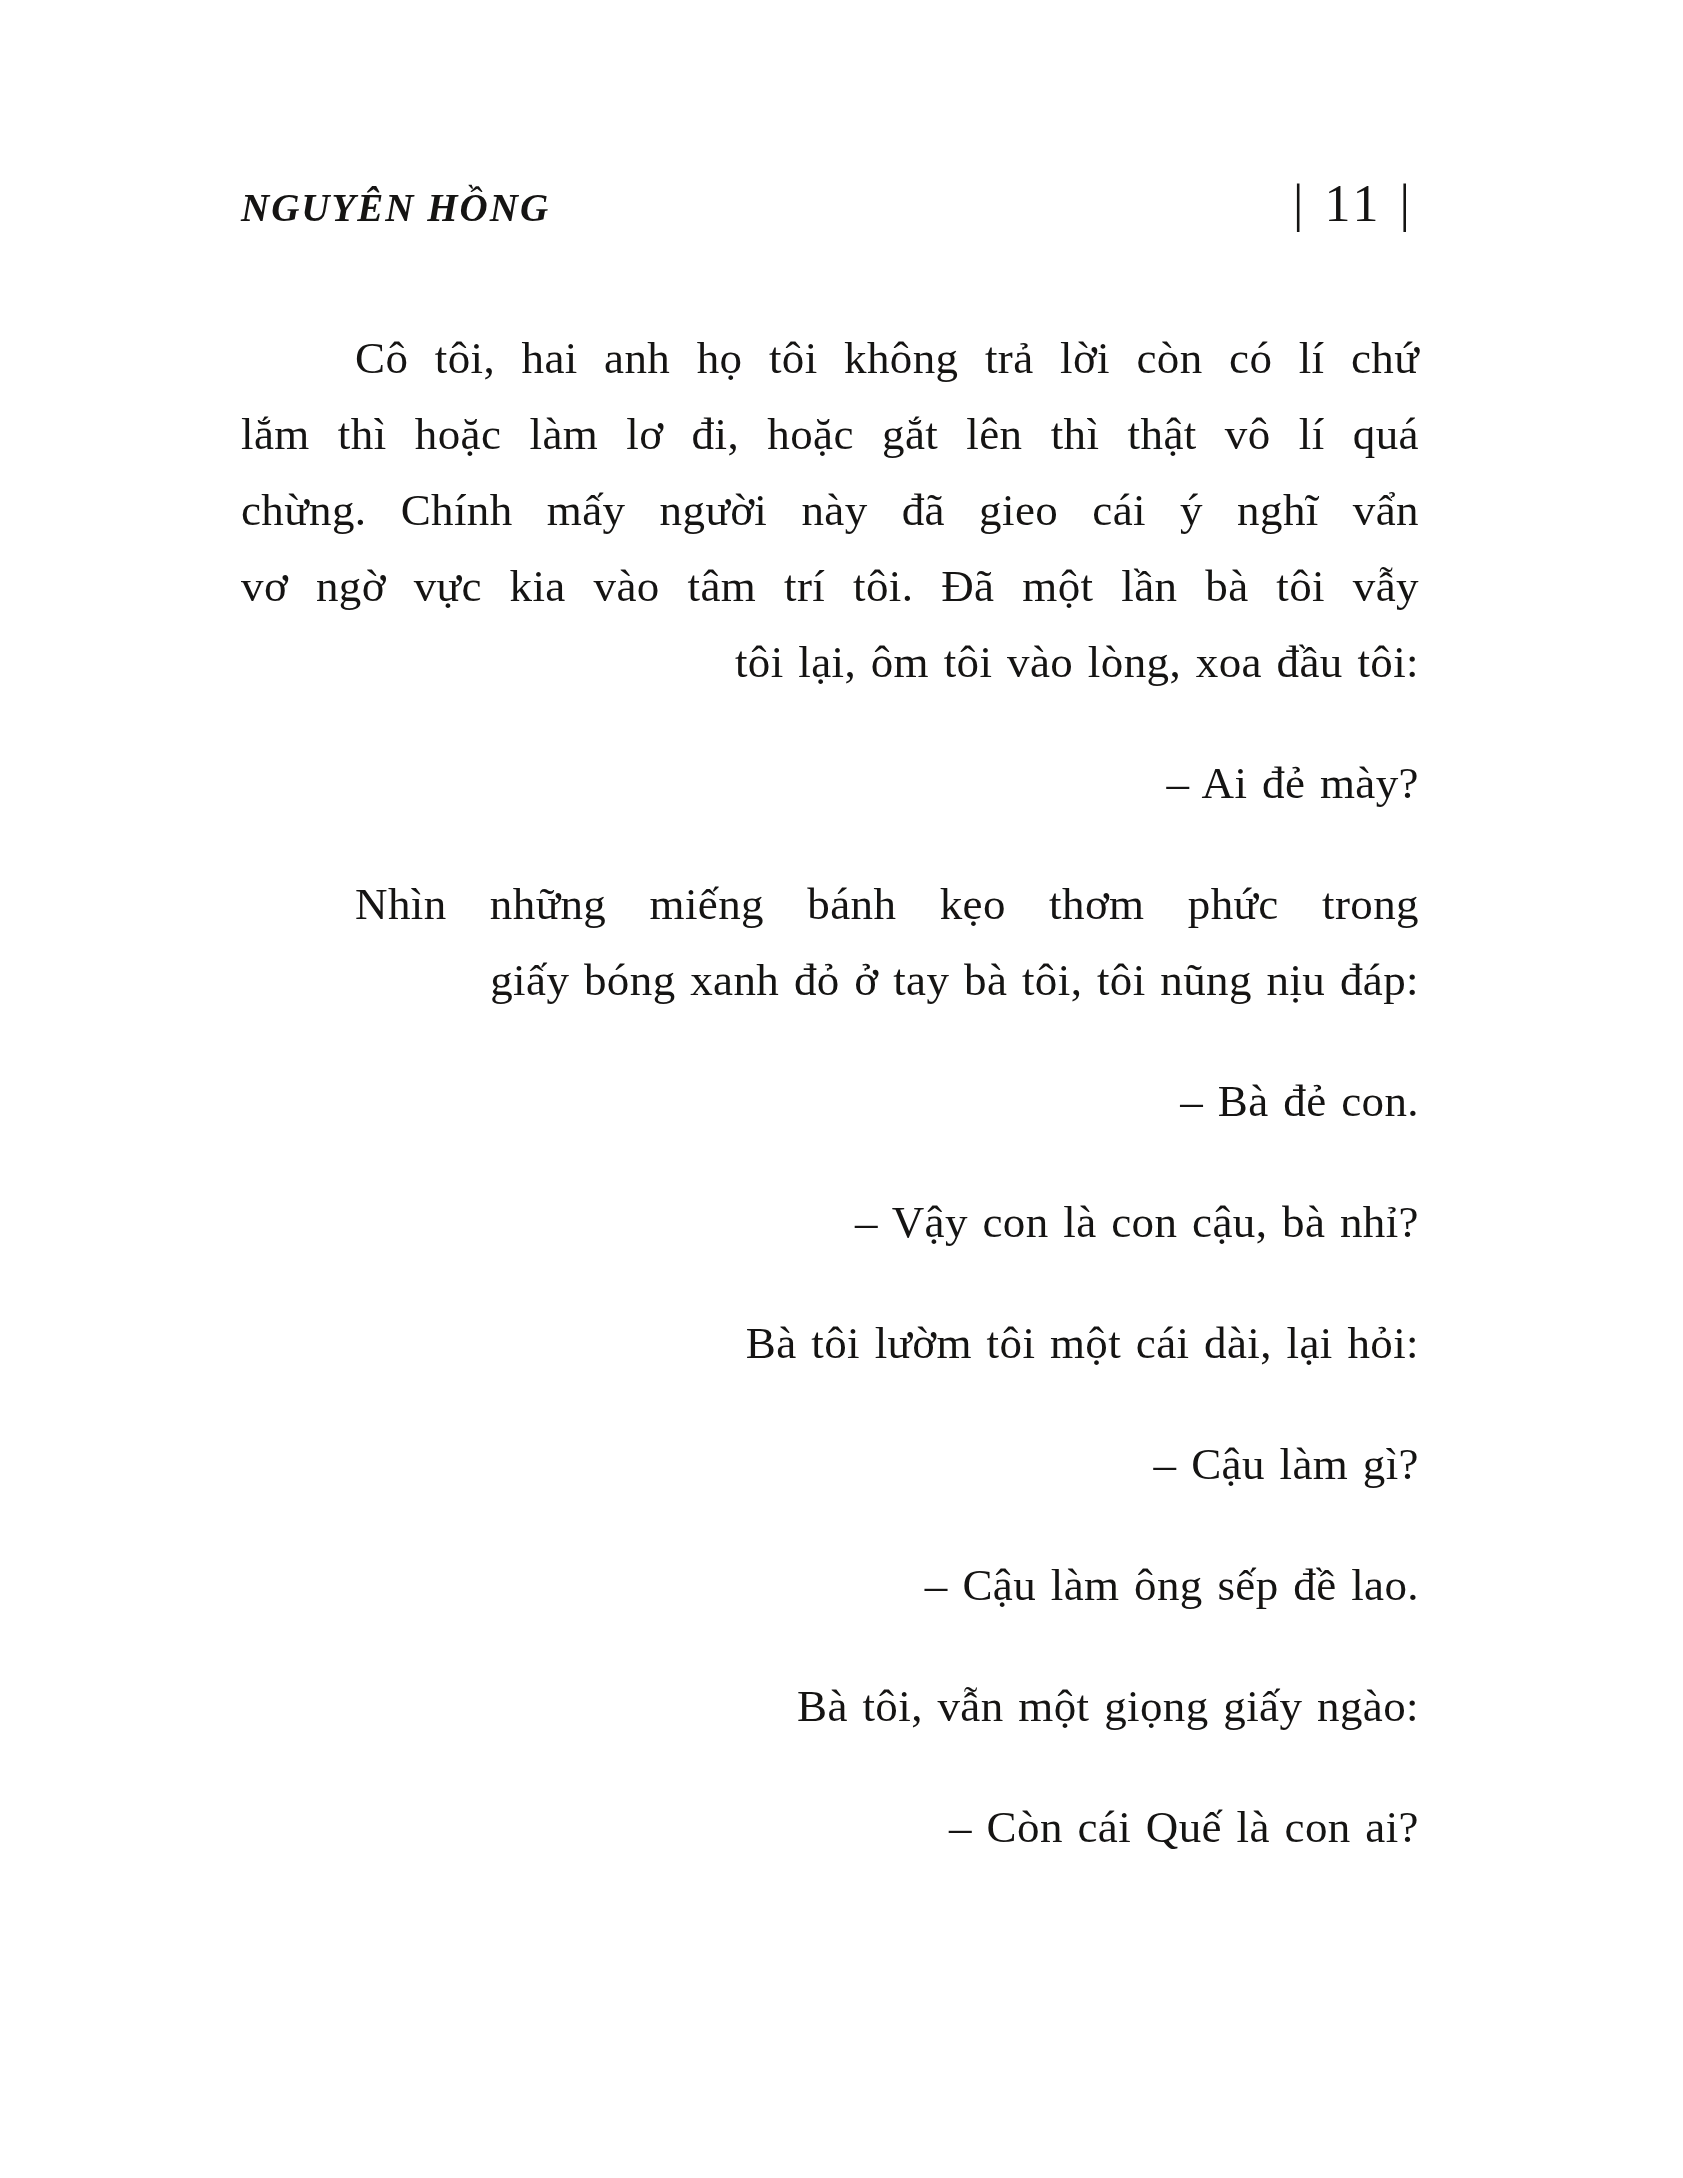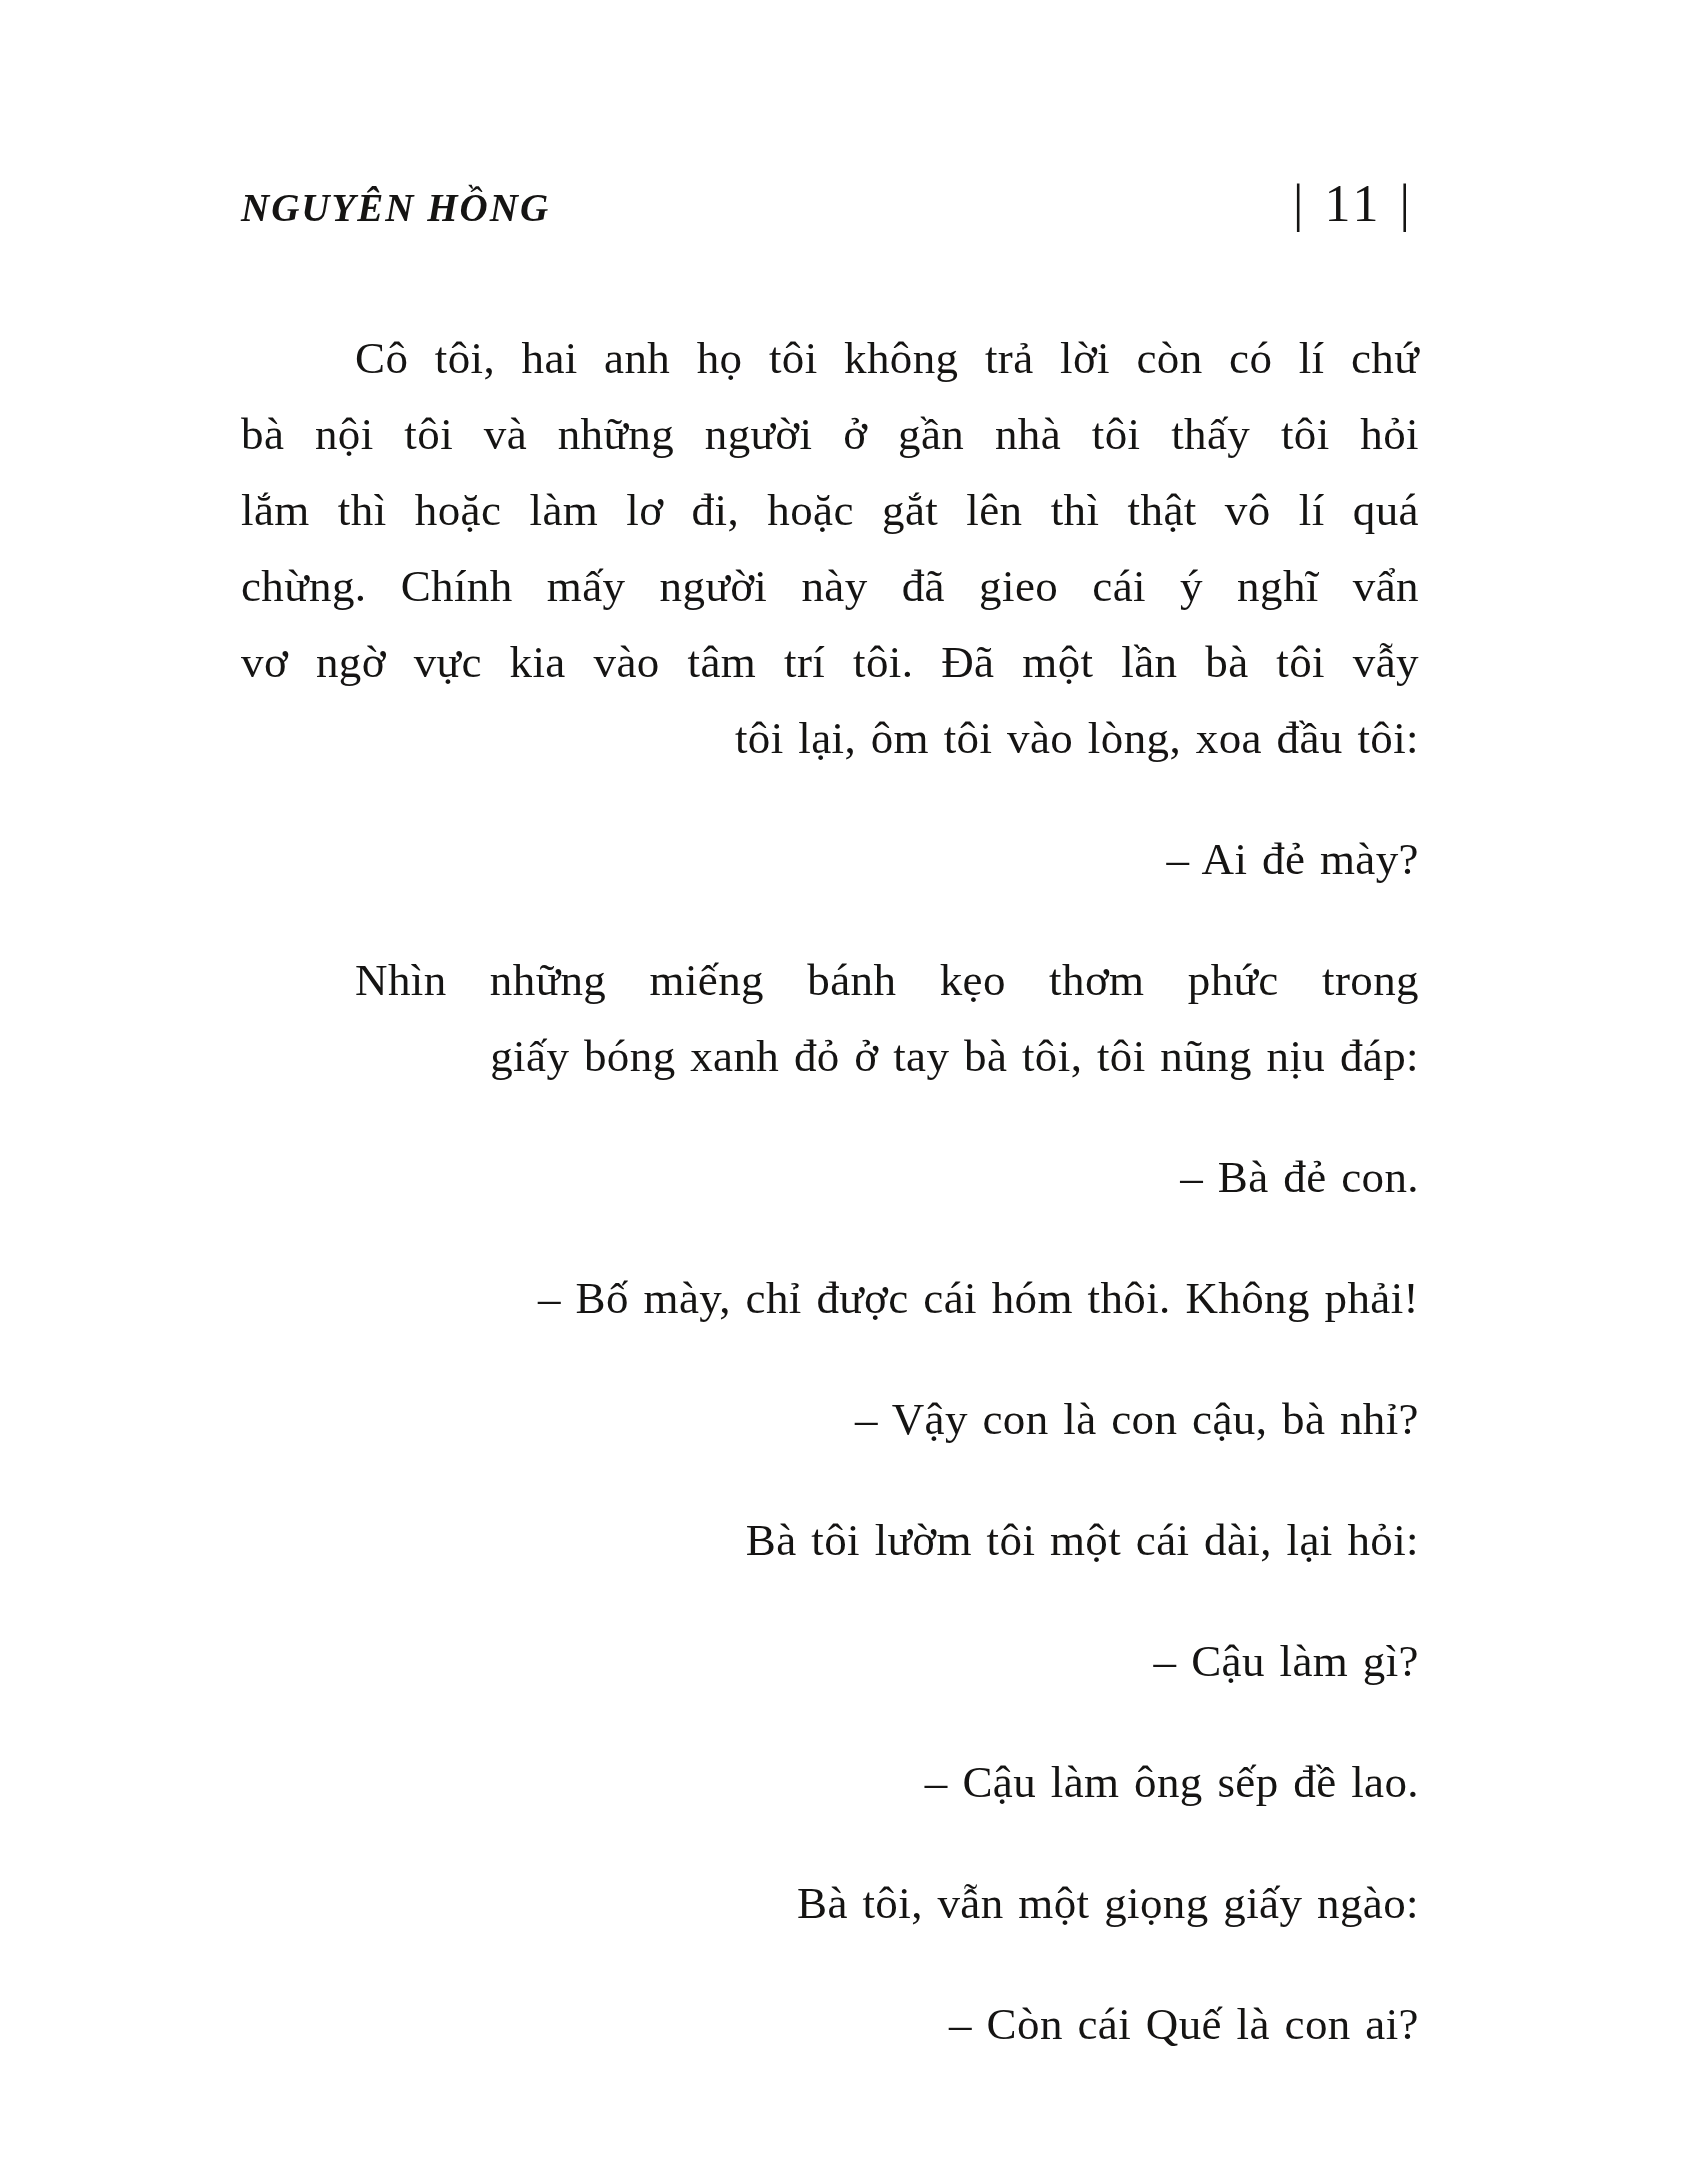--- a/index.html
+++ b/index.html
@@ -78,21 +78,20 @@
   <div class="header">
     <span class="author">NGUYÊN HỒNG</span>
     <span class="pageno">| 11 |</span>
   </div>
 
   <div class="body-text">
 
     <p class="para">
       </p>
       <div class="ln just first">Cô tôi, hai anh họ tôi không trả lời còn có lí chứ</div>
-      <div class="ln just">bà nội tôi và những người ở gần nhà tôi thấy tôi hỏi</div>
       <div class="ln just">lắm thì hoặc làm lơ đi, hoặc gắt lên thì thật vô lí quá</div>
       <div class="ln just">chừng. Chính mấy người này đã gieo cái ý nghĩ vẩn</div>
       <div class="ln just">vơ ngờ vực kia vào tâm trí tôi. Đã một lần bà tôi vẫy</div>
       <div class="ln">tôi lại, ôm tôi vào lòng, xoa đầu tôi:</div>
     <p></p>
 
     <p class="para">
       </p>
       <div class="ln first">– Ai đẻ mày?</div>
     <p></p>
@@ -107,21 +106,20 @@
       </p>
       <div class="ln first">– Bà đẻ con.</div>
     <p></p>
 
     <p class="para">
       </p>
     <p></p>
 
     <p class="para">
       </p>
-      <div class="ln first">– Bố mày, chỉ được cái hóm thôi. Không phải!</div>
     <p></p>
 
     <p class="para">
       </p>
       <div class="ln first">– Vậy con là con cậu, bà nhỉ?</div>
     <p></p>
 
     <p class="para">
       </p>
       <div class="ln first">Bà tôi lườm tôi một cái dài, lại hỏi:</div>

